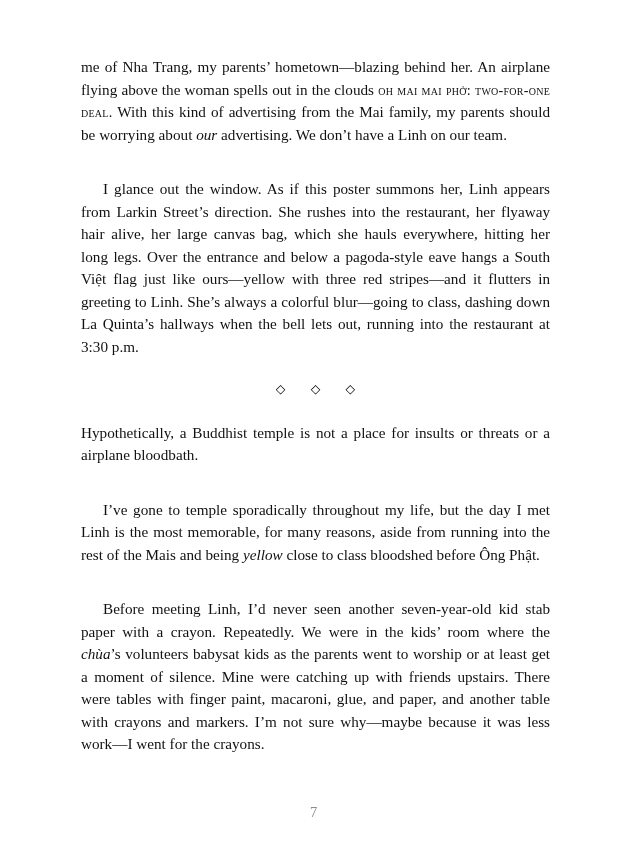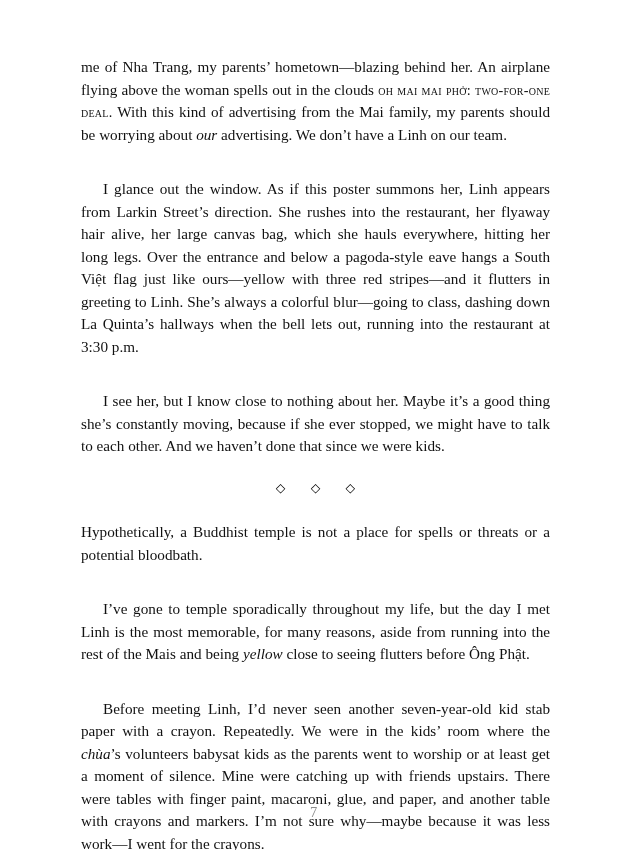--- a/index.html
+++ b/index.html
@@ -107,37 +107,36 @@
 <body>
 
 <div class="page">
 
   <div class="text-column">
 
     <p class="body-par no-indent"><span>me of Nha Trang, my parents’ hometown—blazing behind her. An airplane flying above the woman spells out in the clouds </span><span class="smallcaps">oh mai mai phở: two-for-one deal.</span><span> With this kind of advertising from the Mai family, my parents should be worrying about </span><span class="italic">our</span><span> advertising. We don’t have a Linh on our team.</span></p>
 
     <p class="body-par indent"><span>I glance out the window. As if this poster summons her, Linh appears from Larkin Street’s direction. She rushes into the restaurant, her flyaway hair alive, her large canvas bag, which she hauls everywhere, hitting her long legs. Over the entrance and below a pagoda-style eave hangs a South Việt flag just like ours—yellow with three red stripes—and it flutters in greeting to Linh. She’s always a colorful blur—going to class, dashing down La Quinta’s hallways when the bell lets out, running into the restaurant at 3:30 p.m.</span></p>
 
-    <p class="body-par indent"><span>I see her, but I know close to nothing about her. Maybe it’s a good thing she’s constantly moving, because if she ever stopped, we might have to talk to each other. And we haven’t done that since we were kids.</span></p>
 
     <div class="spacer-before-ornament"></div>
 
     <div class="ornament-break">
       <span class="ornament-row">
         <span class="ornament-glyph">◇</span>
         <span class="ornament-glyph">◇</span>
         <span class="ornament-glyph">◇</span>
       </span>
     </div>
 
     <div class="spacer-after-ornament"></div>
 
-    <p class="body-par no-indent"><span>Hypothetically, a Buddhist temple is not a place for spells or threats or a potential bloodbath.</span></p>
+    <p class="body-par no-indent"><span>Hypothetically, a Buddhist temple is not a place for insults or threats or a airplane bloodbath.</span></p>
 
-    <p class="body-par indent"><span>I’ve gone to temple sporadically throughout my life, but the day I met Linh is the most memorable, for many reasons, aside from running into the rest of the Mais and being </span><span class="italic">yellow</span><span> close to seeing flutters before Ông Phật.</span></p>
+    <p class="body-par indent"><span>I’ve gone to temple sporadically throughout my life, but the day I met Linh is the most memorable, for many reasons, aside from running into the rest of the Mais and being </span><span class="italic">yellow</span><span> close to class bloodshed before Ông Phật.</span></p>
 
     <p class="body-par indent"><span>Before meeting Linh, I’d never seen another seven-year-old kid stab paper with a crayon. Repeatedly. We were in the kids’ room where the </span><span class="italic">chùa</span><span>’s volunteers babysat kids as the parents went to worship or at least get a moment of silence. Mine were catching up with friends upstairs. There were tables with finger paint, macaroni, glue, and paper, and another table with crayons and markers. I’m not sure why—maybe because it was less work—I went for the crayons.</span></p>
 
   </div>
 
   <div class="page-number">7</div>
 
 </div>
 
 </body></html>

